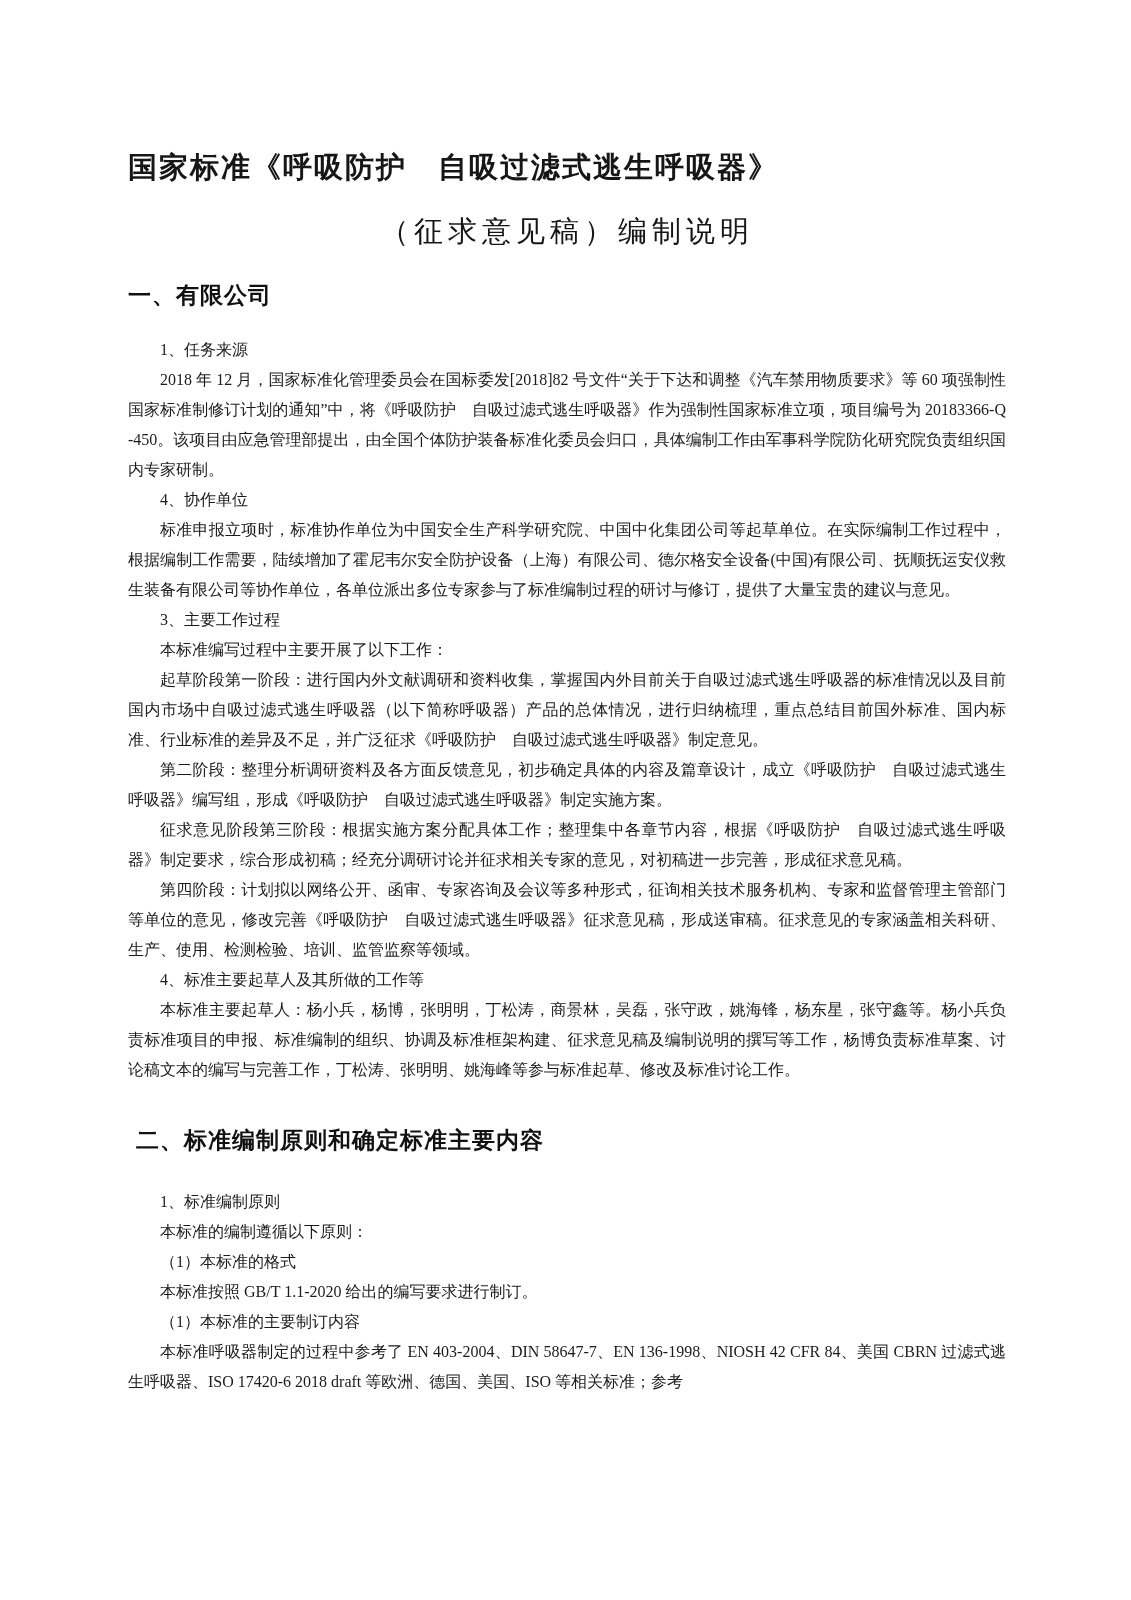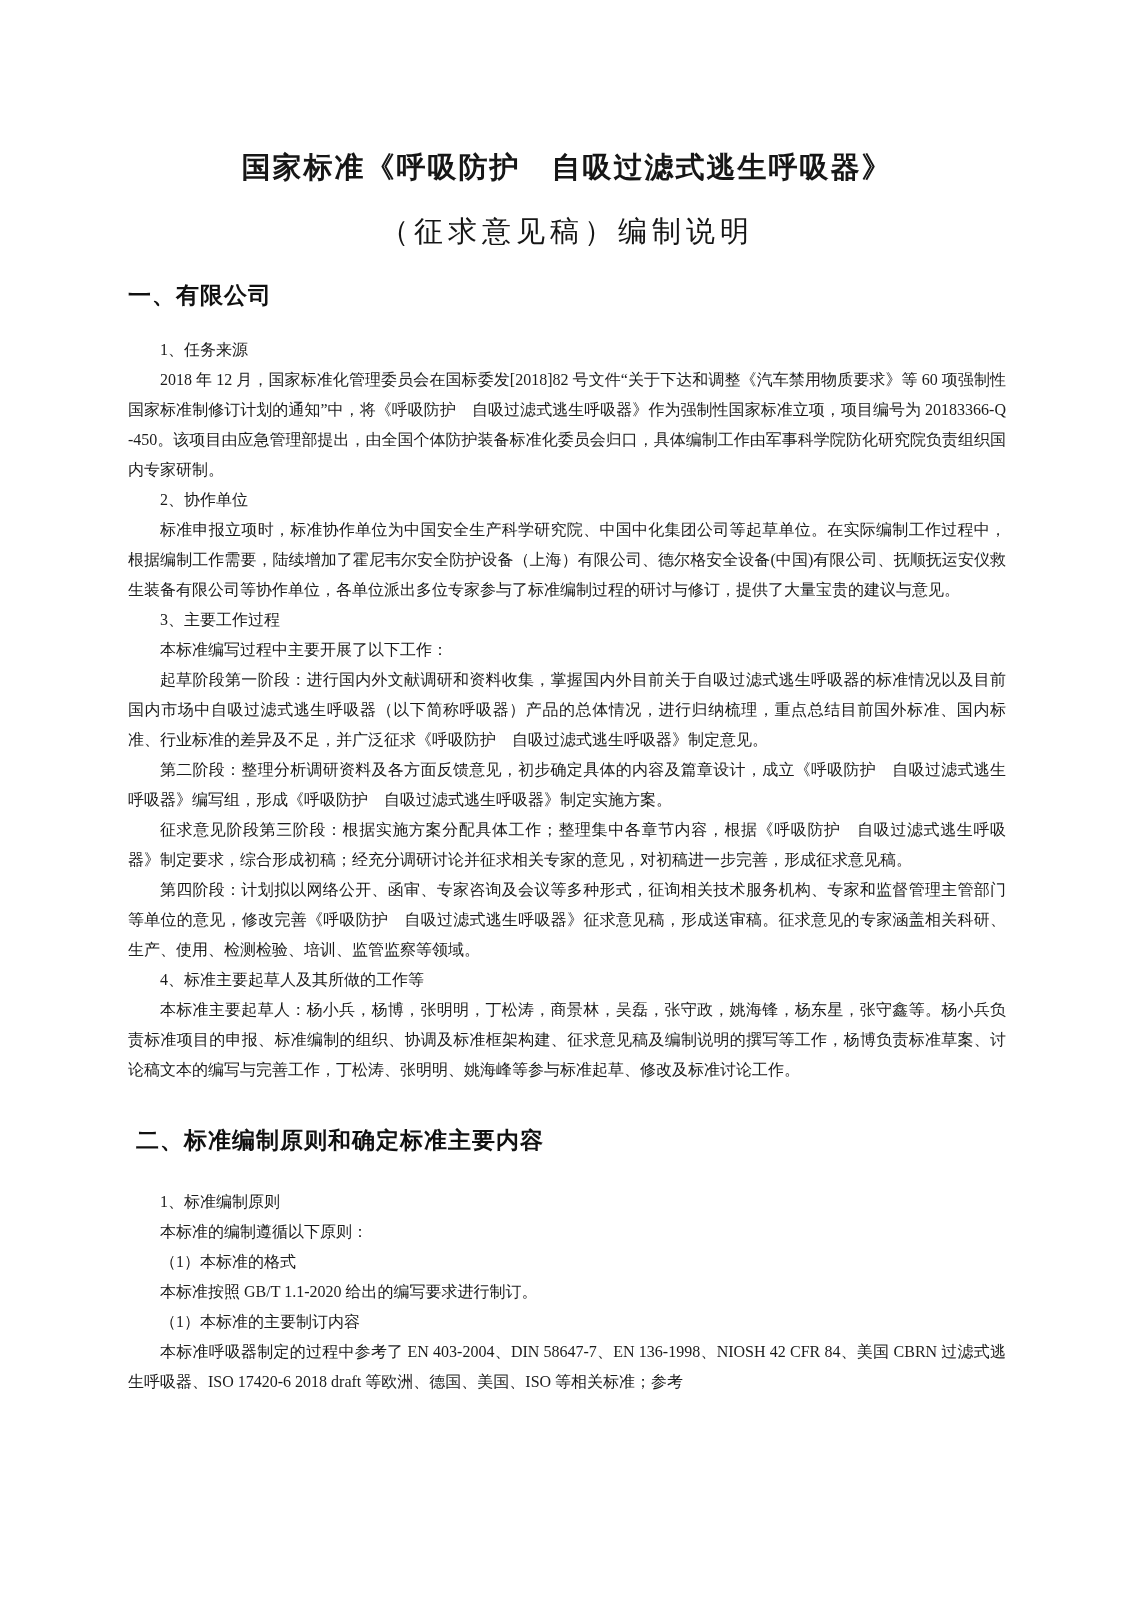--- a/index.html
+++ b/index.html
@@ -14,21 +14,20 @@
     margin: 0 auto;
     background: #ffffff;
     box-sizing: border-box;
     padding: 150px 125px 0 128px;
     color: #1b1b1b;
     font-family: "Liberation Serif", "DejaVu Serif", serif;
     overflow: hidden;
   }
   .doc-title {
     margin: 0 0 30px 0;
-    text-align: center;
     font-size: 29px;
     line-height: 34px;
     font-weight: bold;
     letter-spacing: 2px;
     color: #161616;
   }
   .doc-subtitle {
     margin: 0;
     text-align: center;
     font-size: 29px;
@@ -62,21 +61,21 @@
 </head>
 <body>
 
 <div class="page">
   <h1 class="doc-title">国家标准《呼吸防护　自吸过滤式逃生呼吸器》</h1>
   <h1 class="doc-subtitle">（征求意见稿）编制说明</h1>
   <div id="doc-body">
       <h2 class="section-heading">一、有限公司</h2>
       <p class="para">1、任务来源</p>
       <p class="para">2018 年 12 月，国家标准化管理委员会在国标委发[2018]82 号文件“关于下达和调整《汽车禁用物质要求》等 60 项强制性国家标准制修订计划的通知”中，将《呼吸防护　自吸过滤式逃生呼吸器》作为强制性国家标准立项，项目编号为 20183366-Q-450。该项目由应急管理部提出，由全国个体防护装备标准化委员会归口，具体编制工作由军事科学院防化研究院负责组织国内专家研制。</p>
-      <p class="para">2、协作单位</p>
+      <p class="para">4、协作单位</p>
       <p class="para">标准申报立项时，标准协作单位为中国安全生产科学研究院、中国中化集团公司等起草单位。在实际编制工作过程中，根据编制工作需要，陆续增加了霍尼韦尔安全防护设备（上海）有限公司、德尔格安全设备(中国)有限公司、抚顺抚运安仪救生装备有限公司等协作单位，各单位派出多位专家参与了标准编制过程的研讨与修订，提供了大量宝贵的建议与意见。</p>
       <p class="para">3、主要工作过程</p>
       <p class="para">本标准编写过程中主要开展了以下工作：</p>
       <p class="para">起草阶段第一阶段：进行国内外文献调研和资料收集，掌握国内外目前关于自吸过滤式逃生呼吸器的标准情况以及目前国内市场中自吸过滤式逃生呼吸器（以下简称呼吸器）产品的总体情况，进行归纳梳理，重点总结目前国外标准、国内标准、行业标准的差异及不足，并广泛征求《呼吸防护　自吸过滤式逃生呼吸器》制定意见。</p>
       <p class="para">第二阶段：整理分析调研资料及各方面反馈意见，初步确定具体的内容及篇章设计，成立《呼吸防护　自吸过滤式逃生呼吸器》编写组，形成《呼吸防护　自吸过滤式逃生呼吸器》制定实施方案。</p>
       <p class="para">征求意见阶段第三阶段：根据实施方案分配具体工作；整理集中各章节内容，根据《呼吸防护　自吸过滤式逃生呼吸器》制定要求，综合形成初稿；经充分调研讨论并征求相关专家的意见，对初稿进一步完善，形成征求意见稿。</p>
       <p class="para">第四阶段：计划拟以网络公开、函审、专家咨询及会议等多种形式，征询相关技术服务机构、专家和监督管理主管部门等单位的意见，修改完善《呼吸防护　自吸过滤式逃生呼吸器》征求意见稿，形成送审稿。征求意见的专家涵盖相关科研、生产、使用、检测检验、培训、监管监察等领域。</p>
       <p class="para">4、标准主要起草人及其所做的工作等</p>
       <p class="para">本标准主要起草人：杨小兵，杨博，张明明，丁松涛，商景林，吴磊，张守政，姚海锋，杨东星，张守鑫等。杨小兵负责标准项目的申报、标准编制的组织、协调及标准框架构建、征求意见稿及编制说明的撰写等工作，杨博负责标准草案、讨论稿文本的编写与完善工作，丁松涛、张明明、姚海峰等参与标准起草、修改及标准讨论工作。</p>
       <h2 class="section-heading second">二、标准编制原则和确定标准主要内容</h2>

